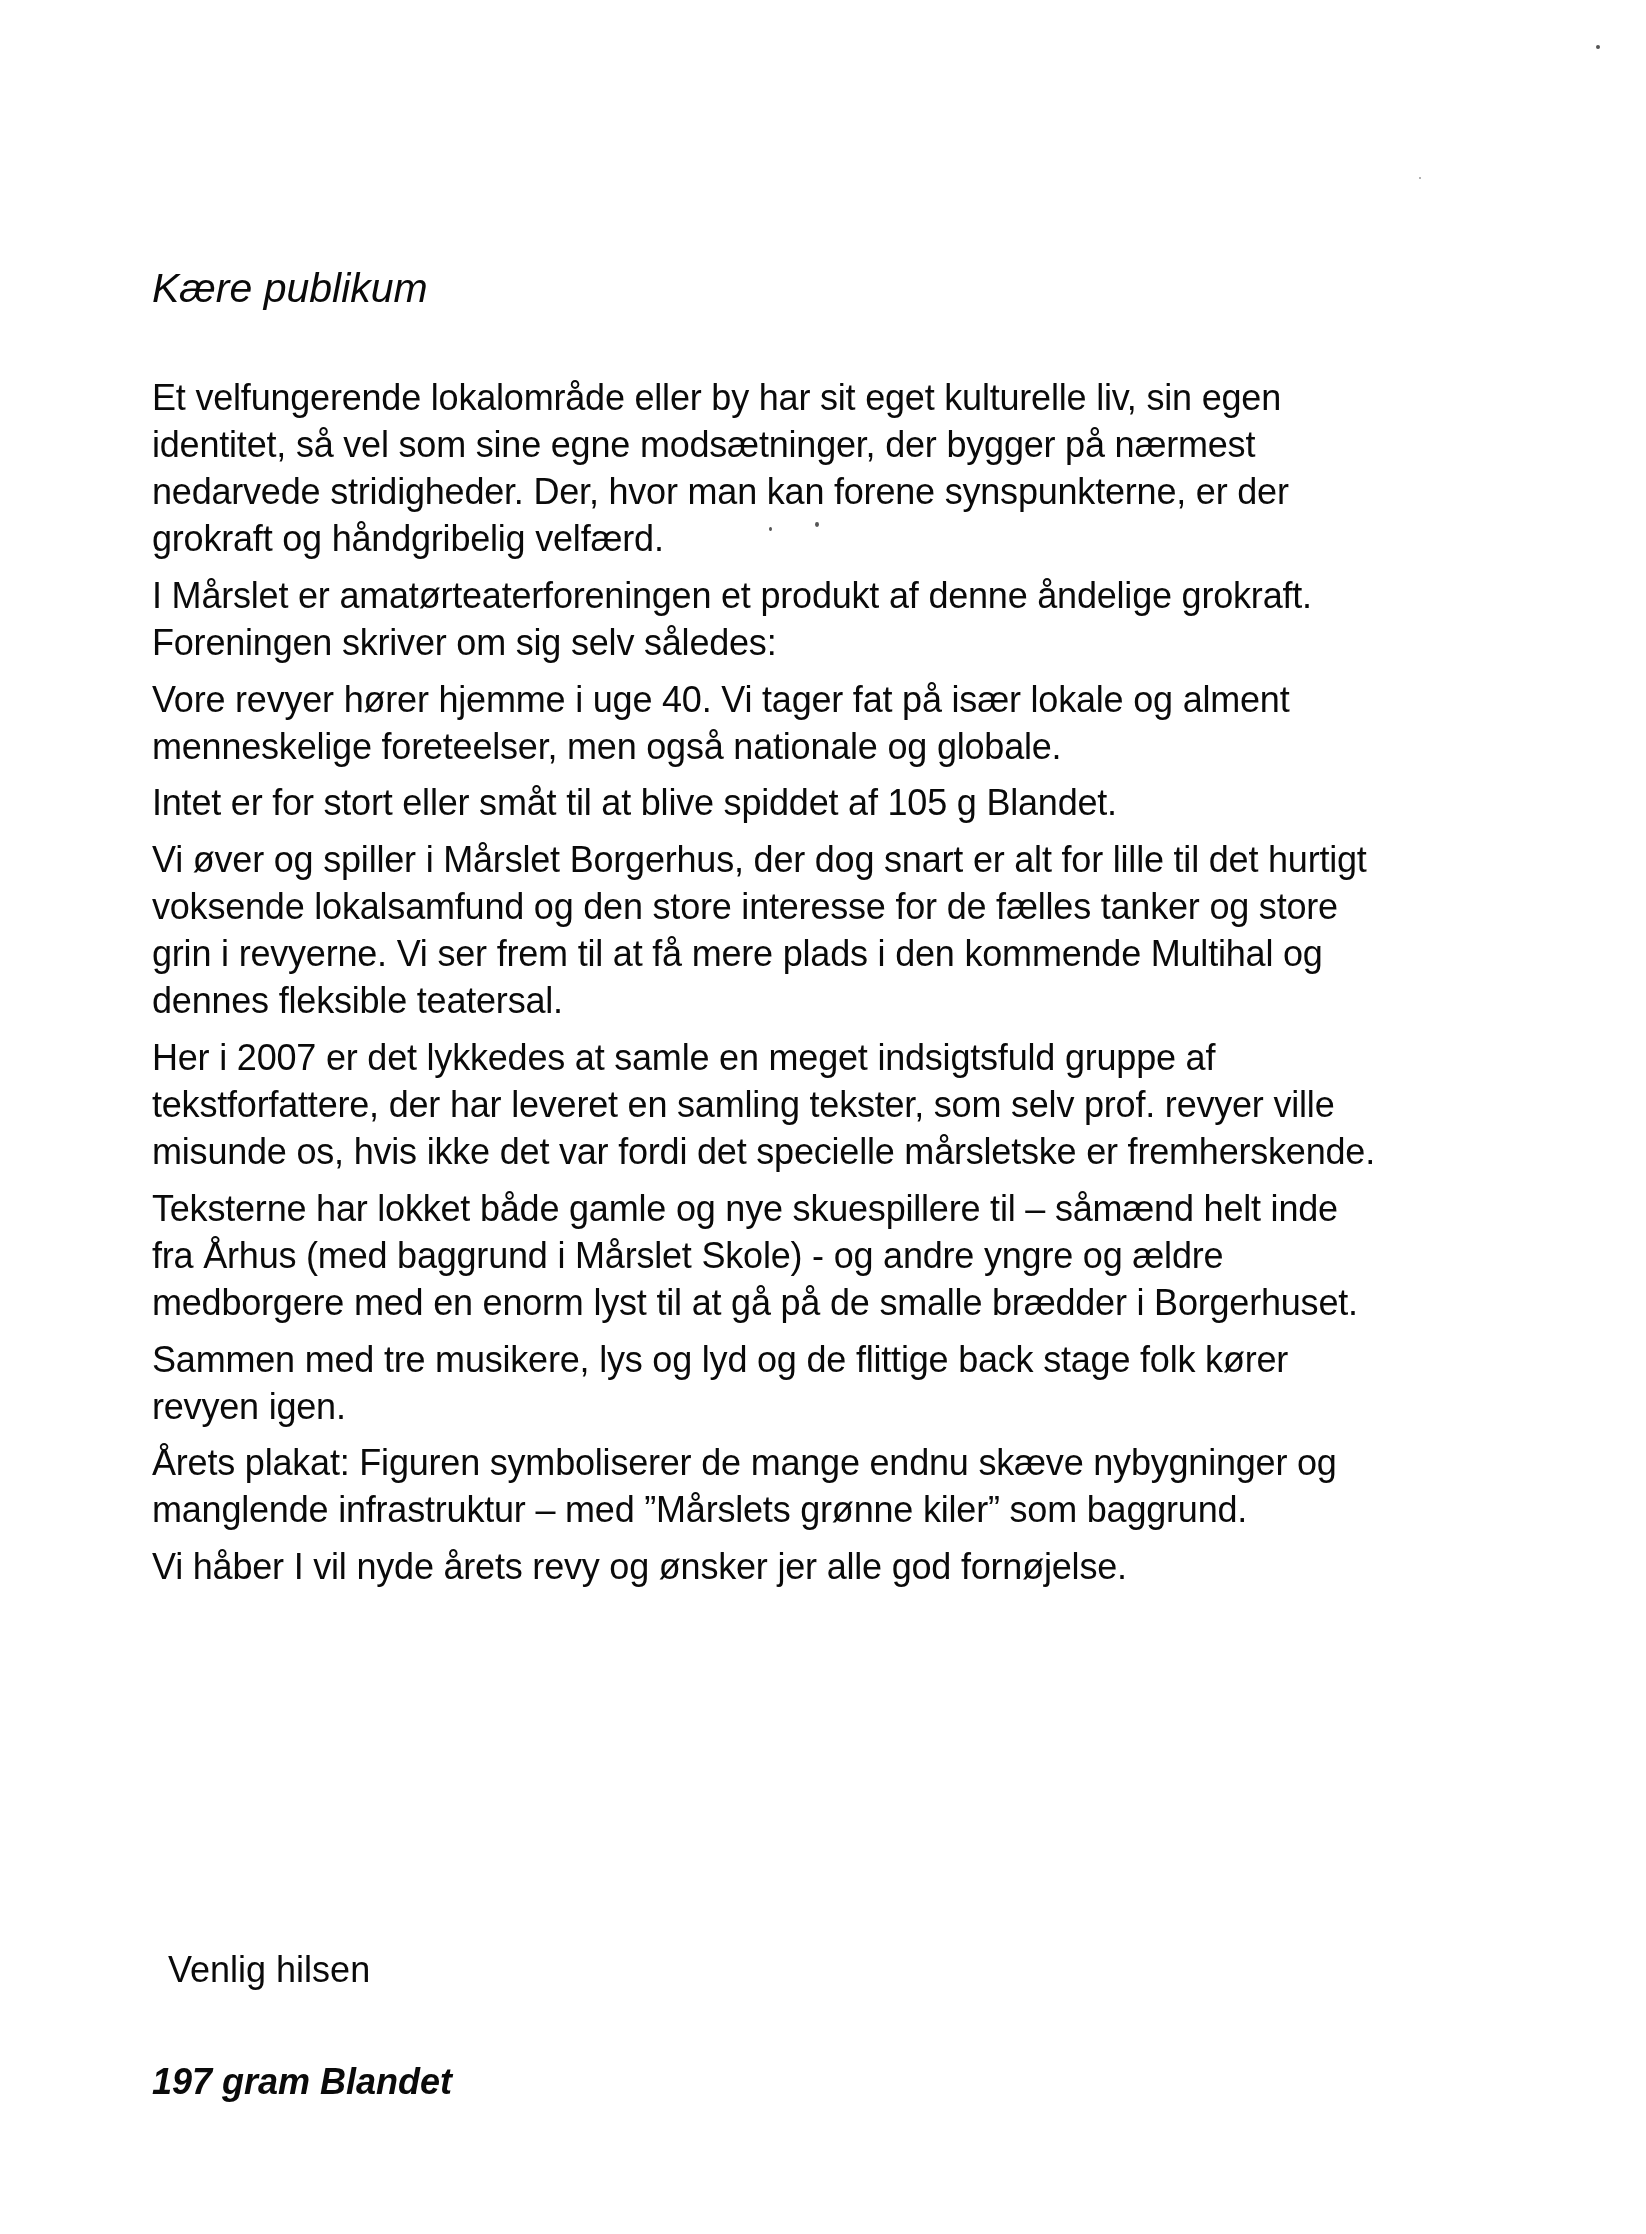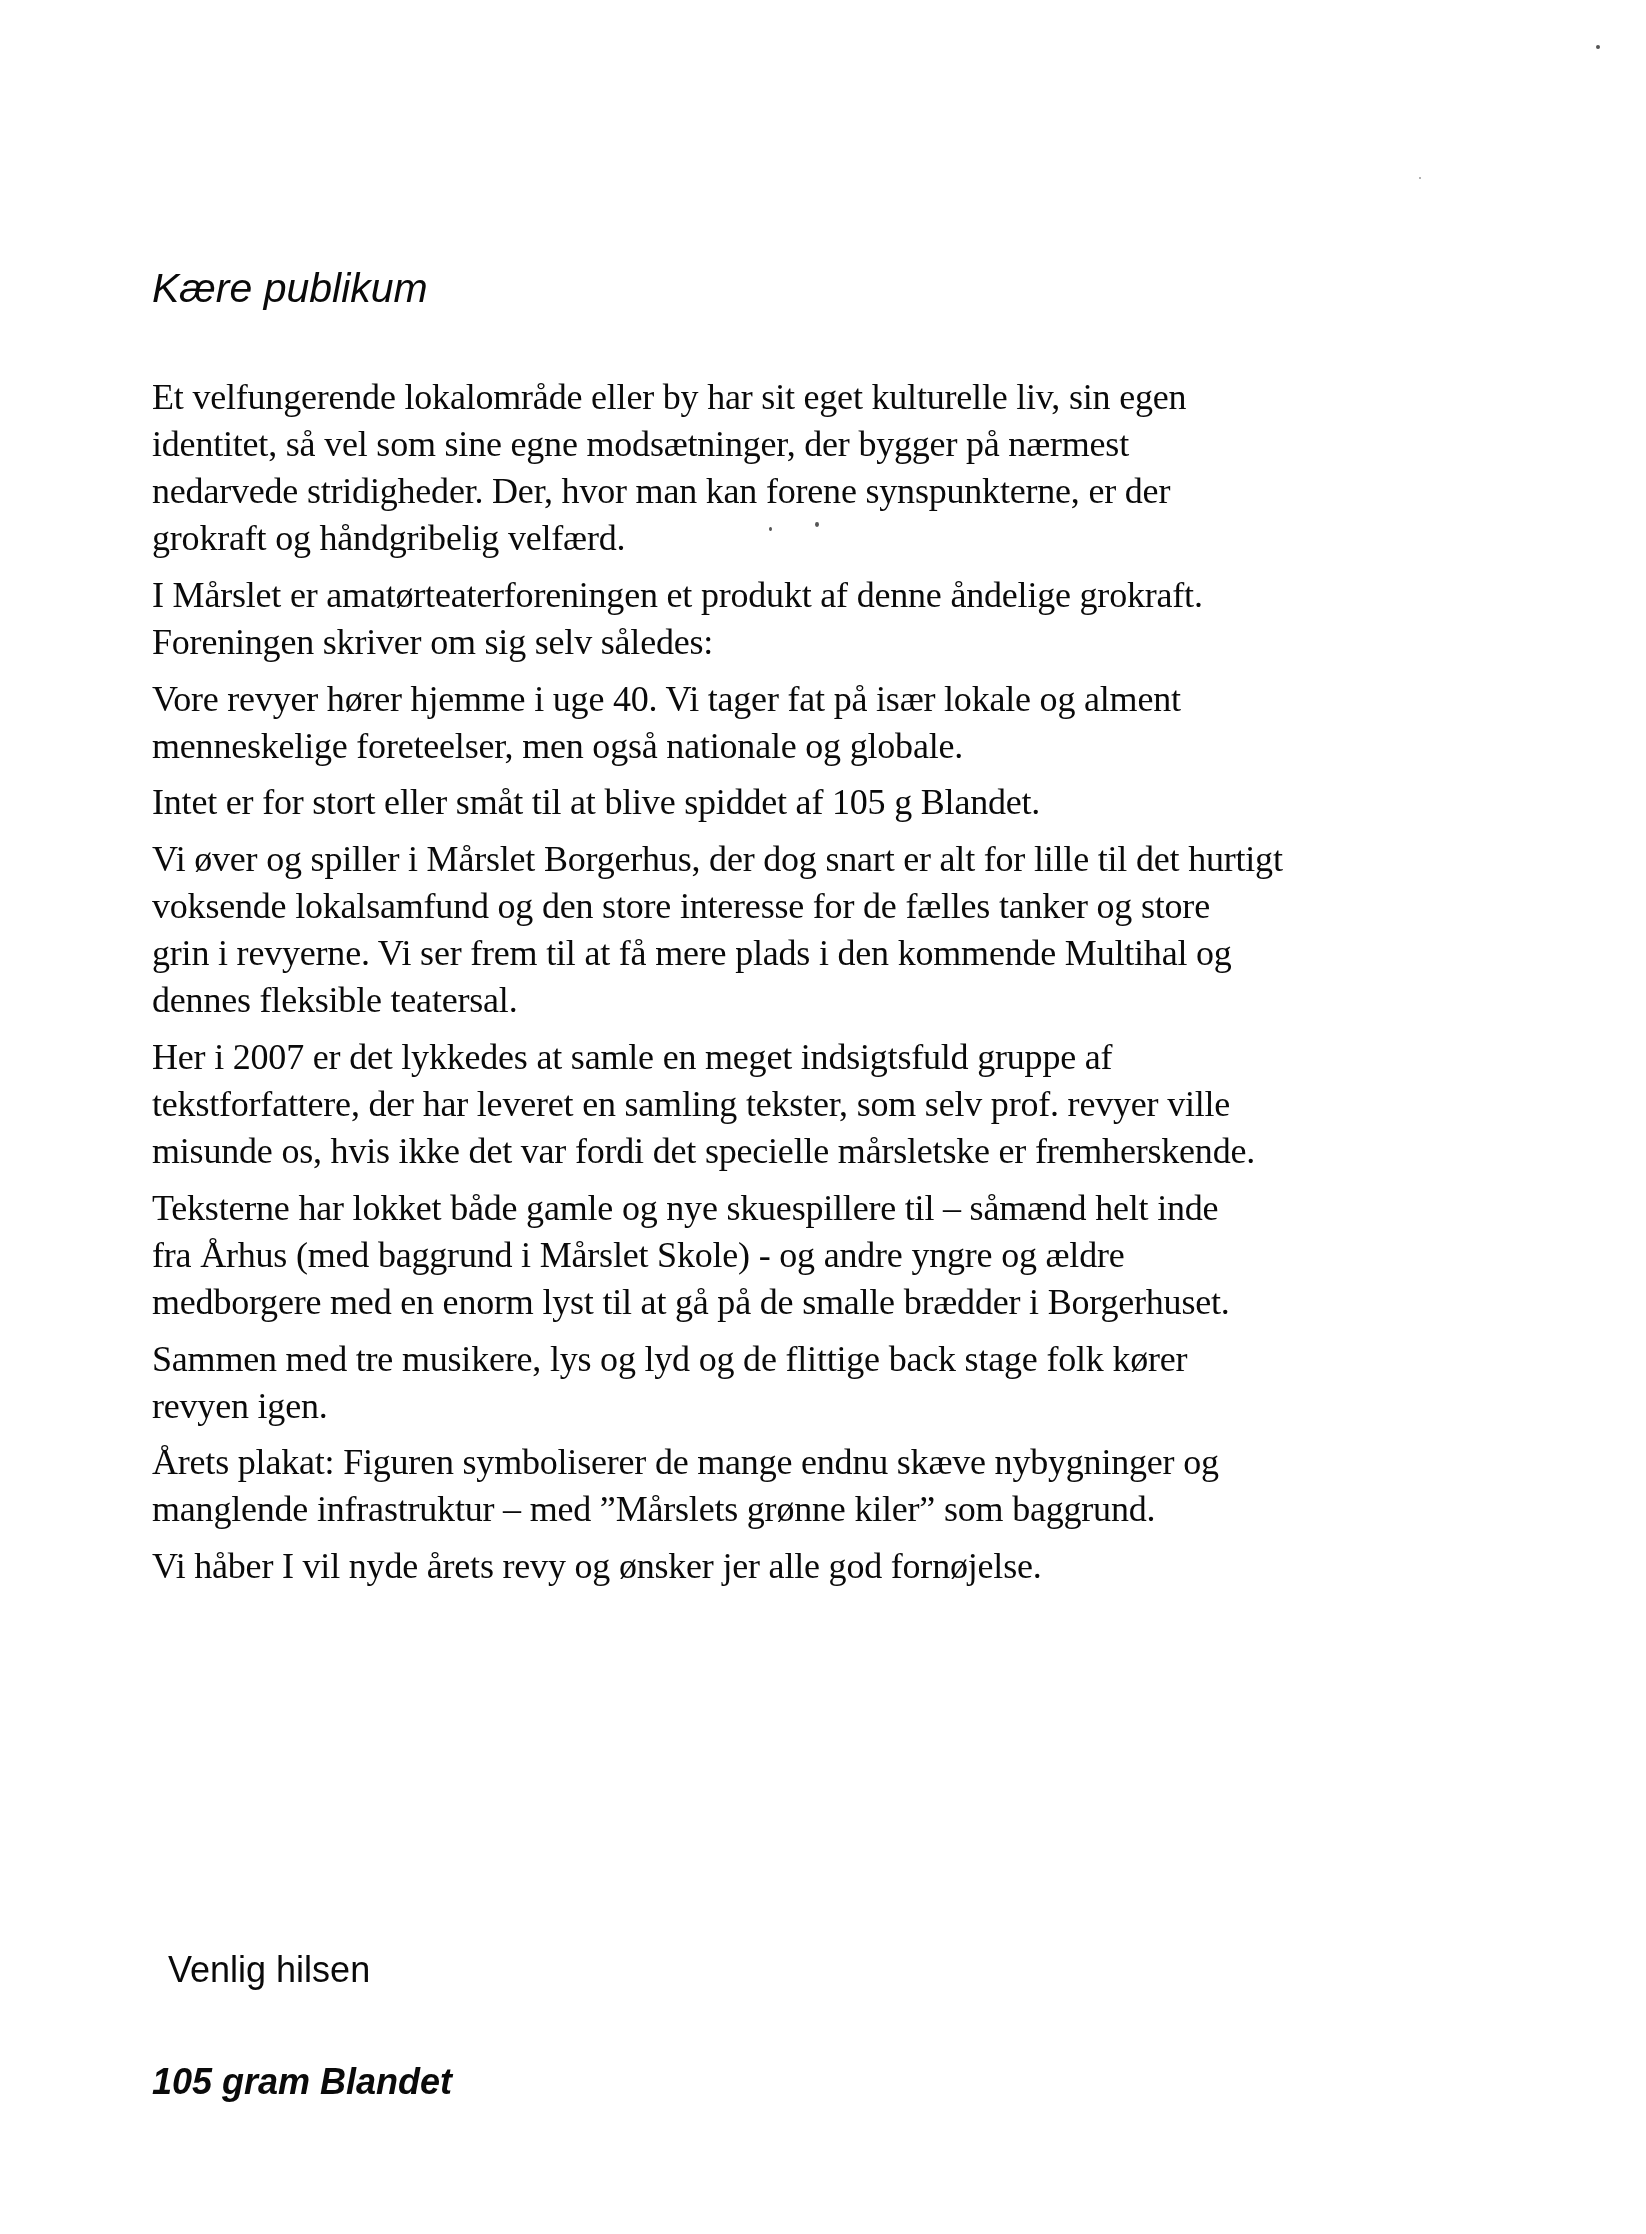--- a/index.html
+++ b/index.html
@@ -35,21 +35,20 @@
       left: 152px;
       top: 366px;
       width: 1411px;
       font-size: 36px;
       line-height: 47px;
       letter-spacing: -0.2px;
     }
     .body-text p {
       margin: 0 0 9.8px 0;
       white-space: pre-line;
-      font-family: Liberation Serif, serif;
     }
     .closing {
       position: absolute;
       left: 152px;
       top: 1923px;
       font-size: 36px;
       line-height: 46px;
       margin: 16px;
     }
     .signature {
@@ -96,20 +95,20 @@
 medborgere med en enorm lyst til at gå på de smalle brædder i Borgerhuset.</p>
     <p>Sammen med tre musikere, lys og lyd og de flittige back stage folk kører
 revyen igen.</p>
     <p>Årets plakat: Figuren symboliserer de mange endnu skæve nybygninger og
 manglende infrastruktur – med ”Mårslets grønne kiler” som baggrund.</p>
     <p>Vi håber I vil nyde årets revy og ønsker jer alle god fornøjelse.</p>
   </div>
 
   <p class="closing">Venlig hilsen</p>
 
-  <p class="signature">105 gram Blandet</p>
+  <p class="signature">197 gram Blandet</p>
 
   <span class="speck" style="left:1596px;top:37px;width:3.9px;height:3.9px;"></span>
   <span class="speck" style="left:1419px;top:169px;width:2px;height:2px;background:#999;"></span>
   <span class="speck" style="left:769px;top:519px;width:2.9px;height:3.9px;"></span>
   <span class="speck" style="left:815px;top:514px;width:3.9px;height:4.9px;"></span>
 </div>
 
 
 </body></html>

